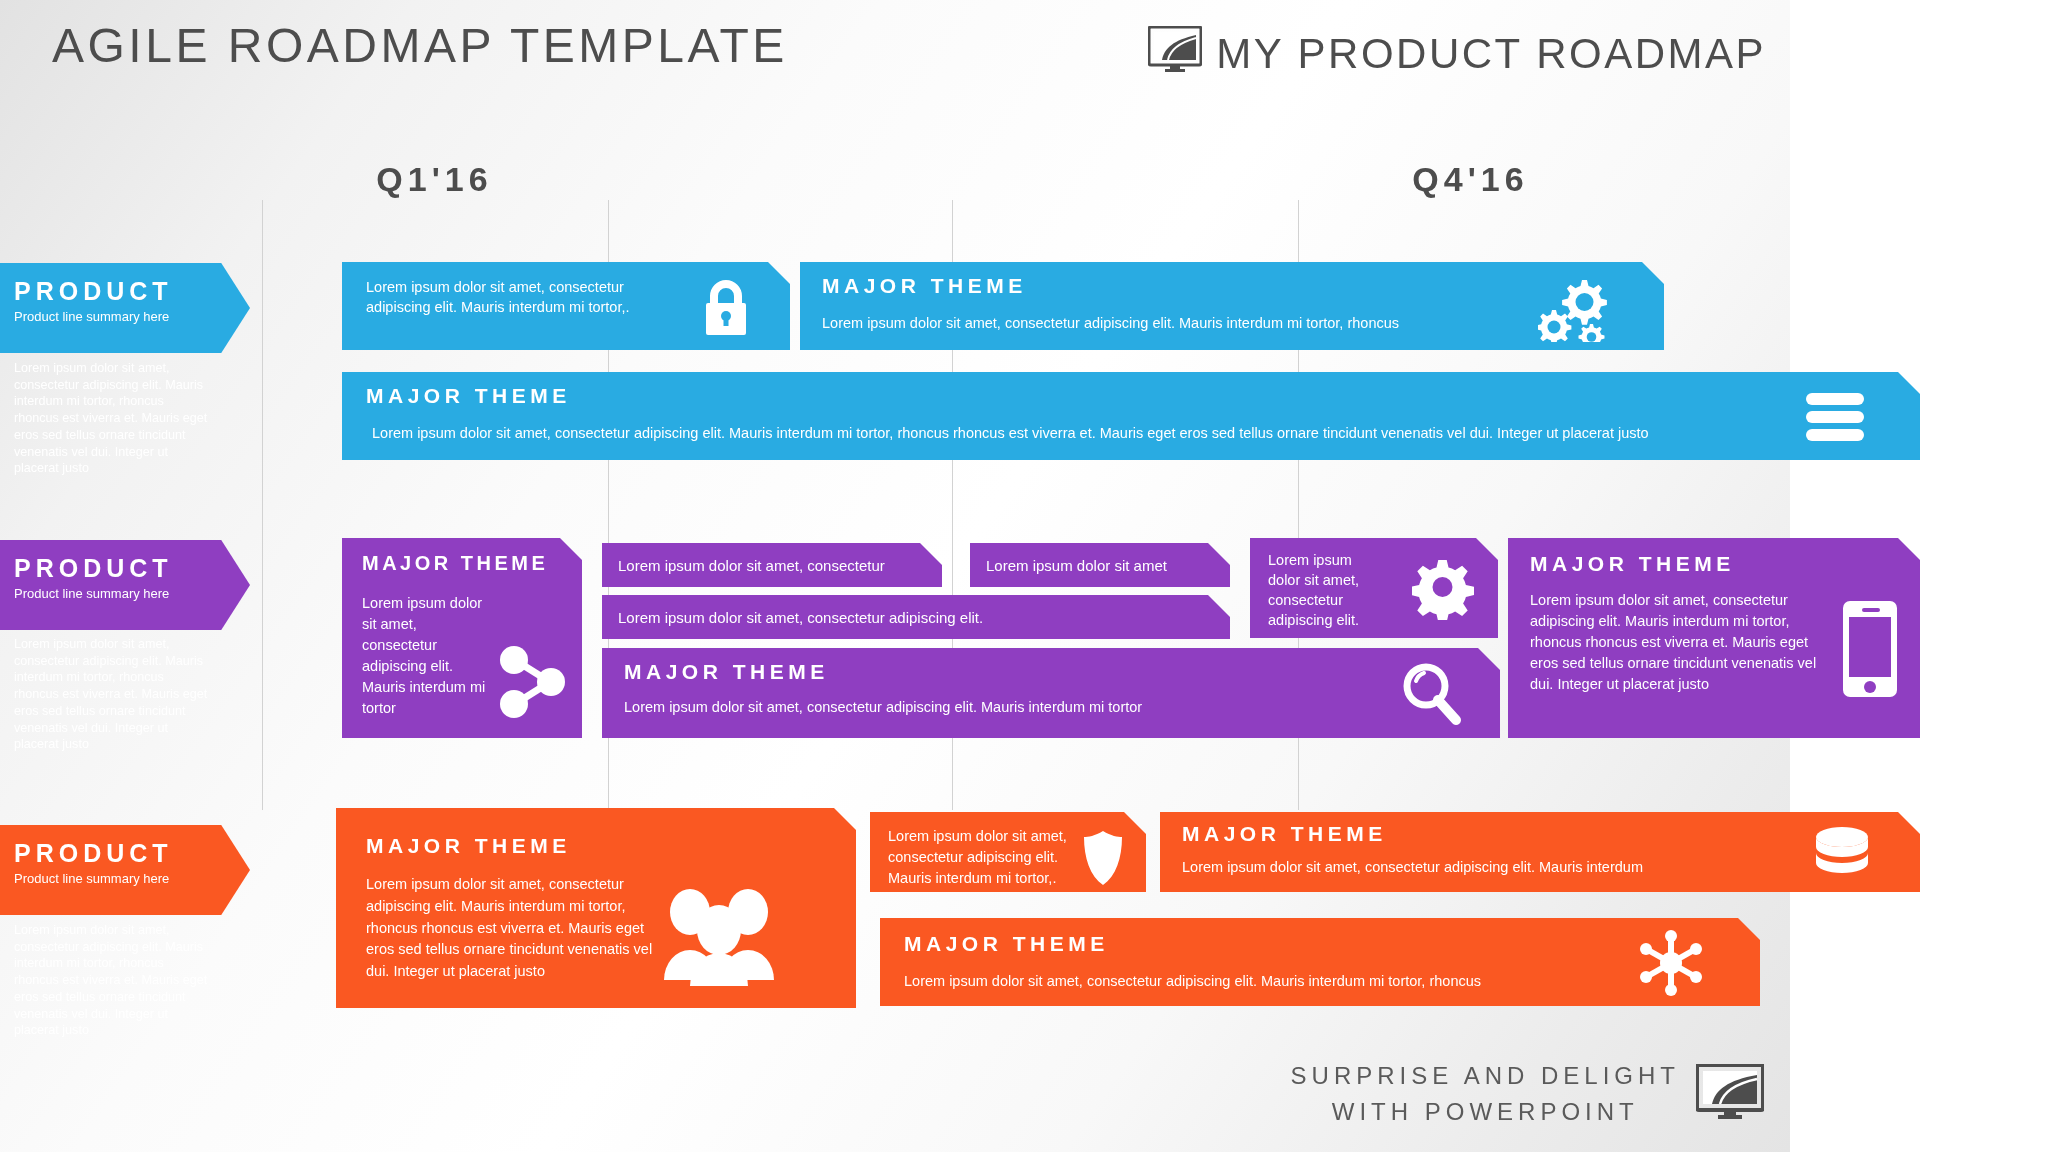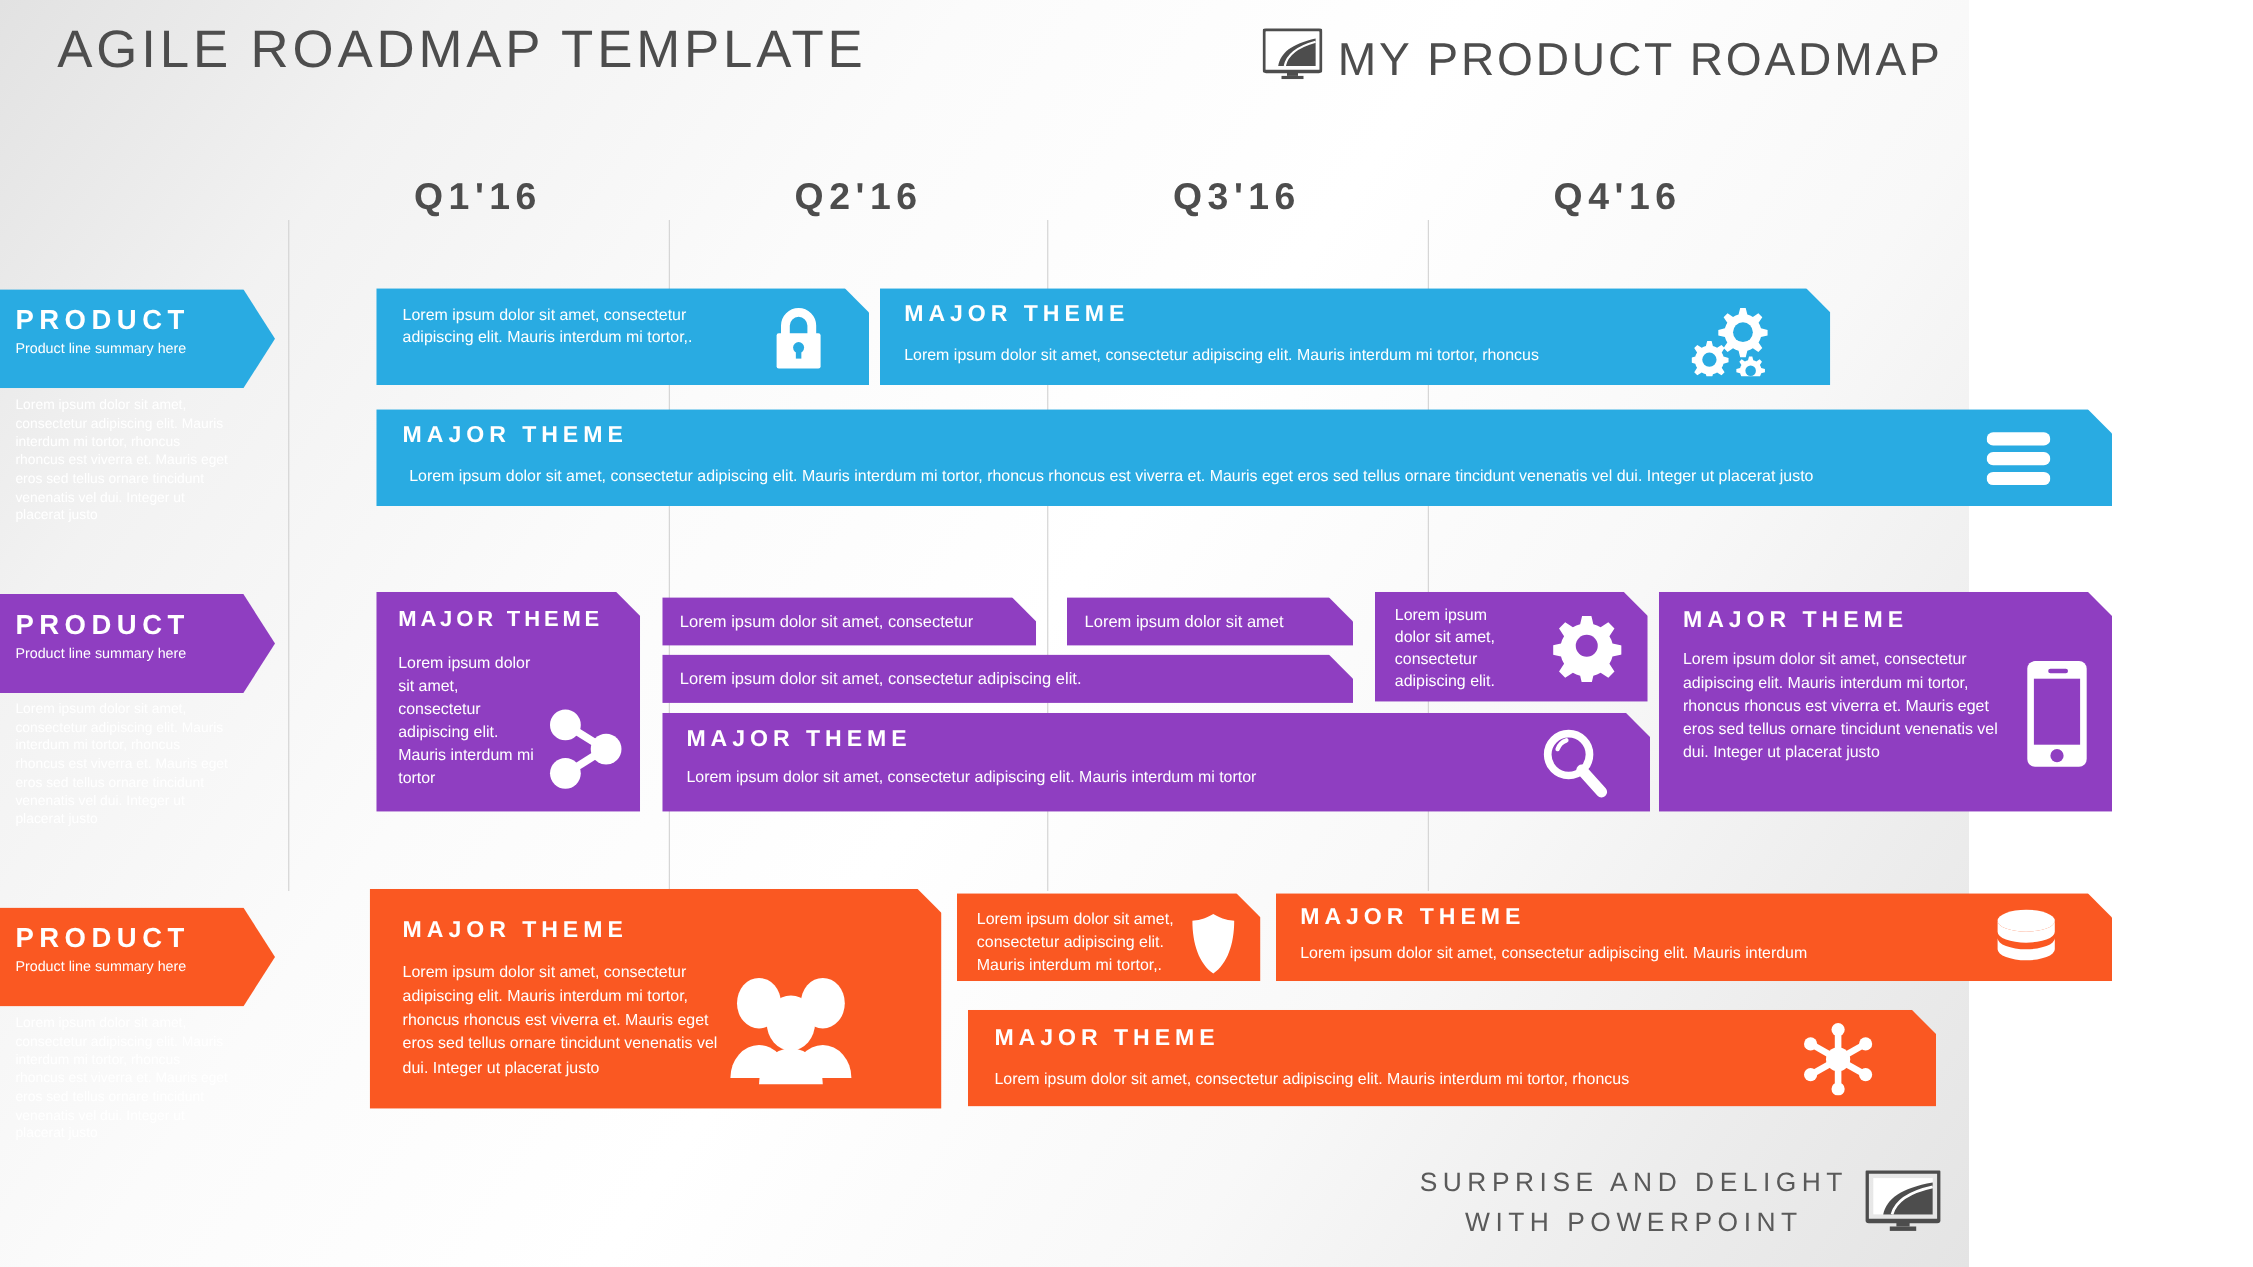--- a/index.html
+++ b/index.html
@@ -87,22 +87,20 @@
         <path d="M14 34 C16 22, 26 14, 48 9 L48 34 Z" fill="#4d4d4d"></path>
         <path d="M20 34 C22 24, 30 17, 48 12" fill="none" stroke="#ffffff" stroke-width="2"></path>
         <rect x="22" y="39" width="10" height="4" fill="#4d4d4d"></rect>
         <rect x="17" y="43" width="20" height="3" fill="#4d4d4d"></rect>
       </svg>
     </span>
     <span class="brand-text">MY PRODUCT  ROADMAP</span>
   </div>
 
   <div class="q-head" style="left:262px;width:345px;">Q1'16</div>
-  <div class="q-head" style="left:608px;width:345px;">Q2'16</div>
-  <div class="q-head" style="left:952px;width:345px;">Q3'16</div>
   <div class="q-head" style="left:1298px;width:345px;">Q4'16</div>
 
   <div class="vline" style="left:262px;height:610px;"></div>
   <div class="vline" style="left:608px;height:610px;"></div>
   <div class="vline" style="left:952px;height:610px;"></div>
   <div class="vline" style="left:1298px;height:610px;"></div>
 
   <div class="prod" style="top:263px;width:250px;height:90px;background:#29abe2;">
     <div class="p-title">PRODUCT</div>
     <div class="p-sub">Product line summary here</div>

